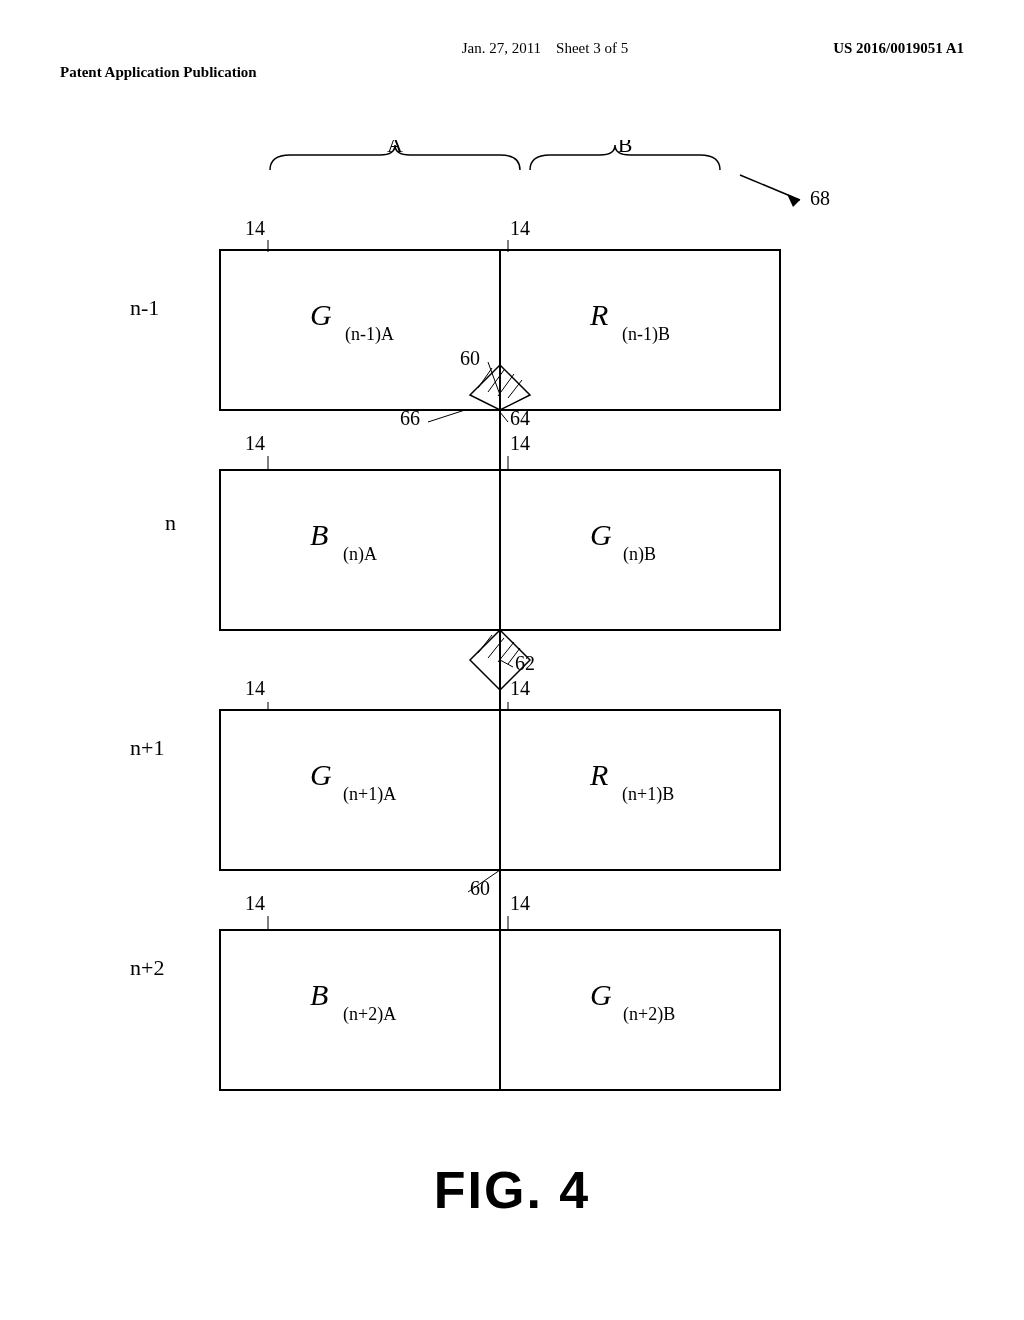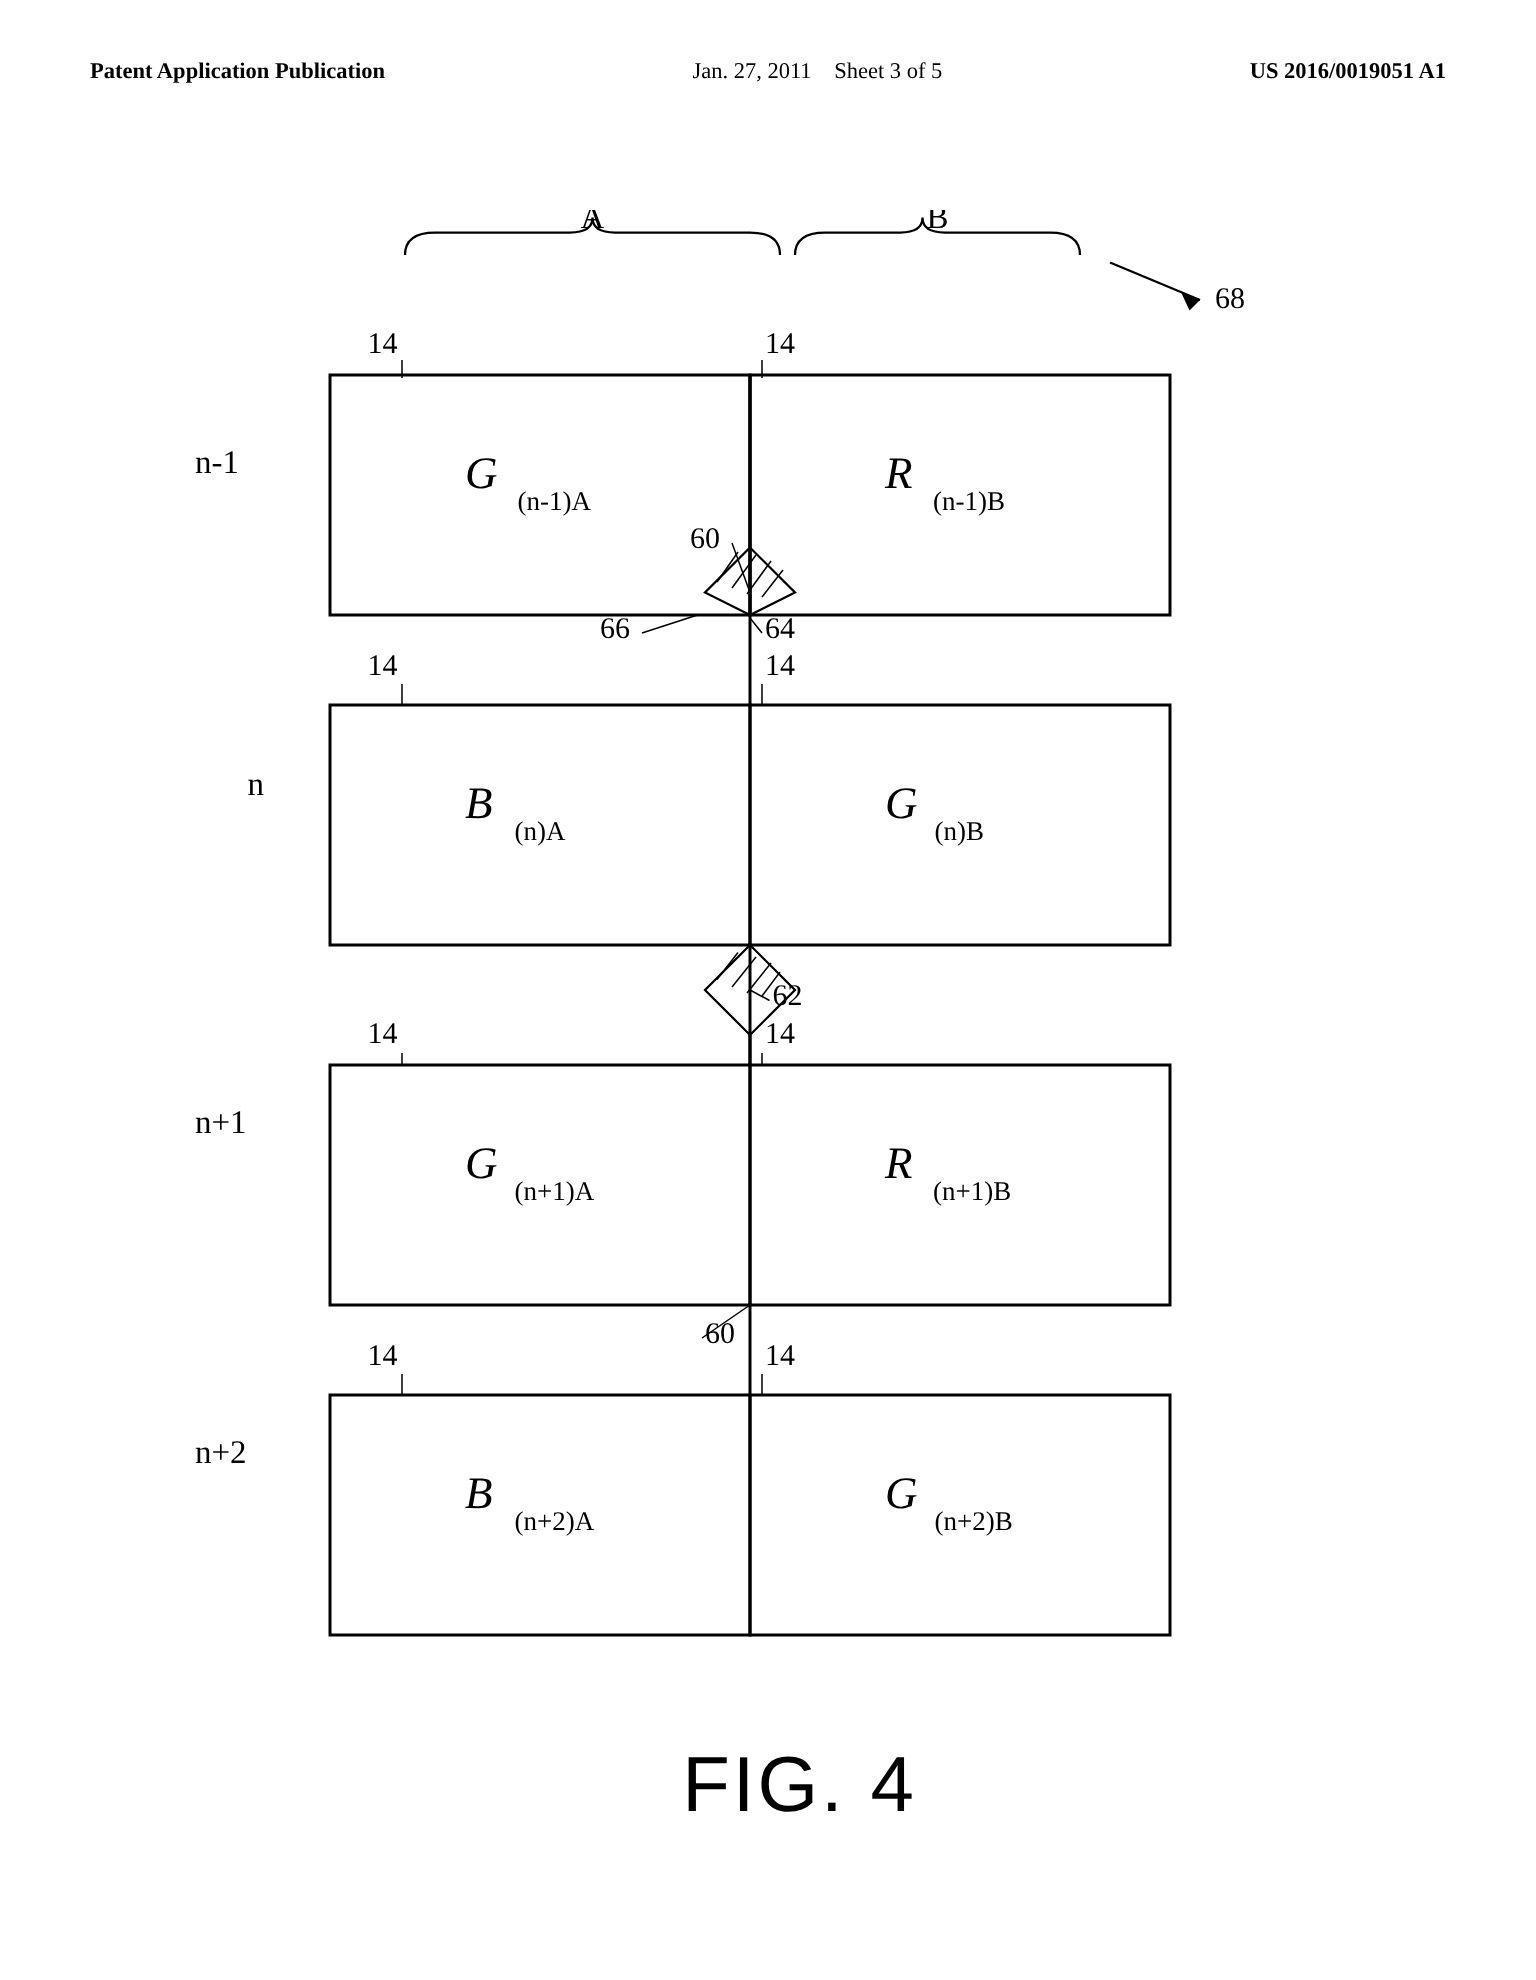--- a/index.html
+++ b/index.html
@@ -13,21 +13,21 @@
     }
 
     
     .header {
       display: flex;
       justify-content: space-between;
       align-items: flex-start;
       padding: 40px 60px 0 60px;
       font-size: 15px;
     }
-    .header-left { font-weight: bold; }
+    .header-left { font-weight: bold; margin-top: 24px; }
     .header-center { }
     .header-right { font-weight: bold; }
 
     
     .diagram-area {
       position: absolute;
       top: 140px;
       left: 0;
       width: 1024px;
       height: 1100px;
@@ -39,24 +39,23 @@
       height: 100%;
     }
 
     
     .fig-label {
       position: absolute;
       bottom: 100px;
       left: 50%;
       transform: translateX(-50%);
       font-size: 52px;
-      font-weight: normal;
+      font-weight: bold;
       font-family: Arial, sans-serif;
       letter-spacing: 2px;
-      margin-left: 21px;
     }
   </style>
 </head>
 <body>
 
 <div class="header">
   <div class="header-left">Patent Application Publication</div>
   <div class="header-center">
     <span>Jan. 27, 2011</span>&nbsp;&nbsp;&nbsp;
     <span>Sheet 3 of 5</span>

